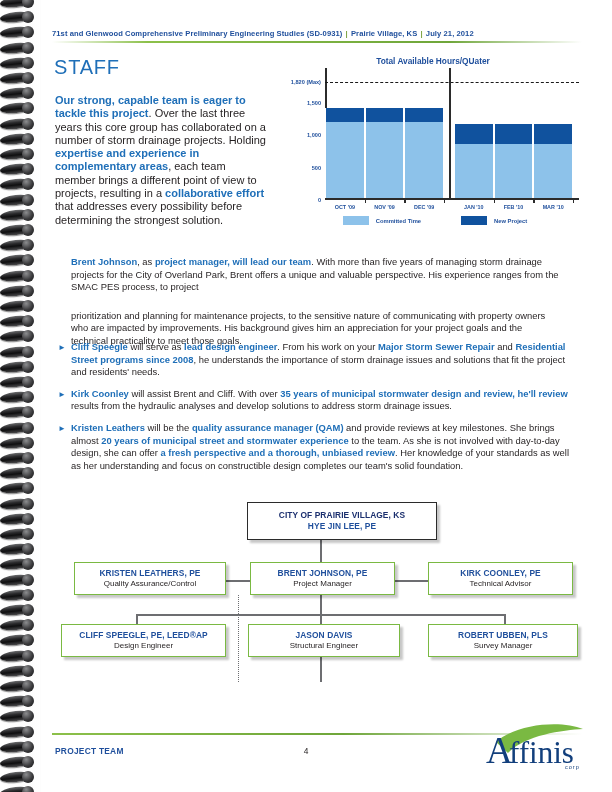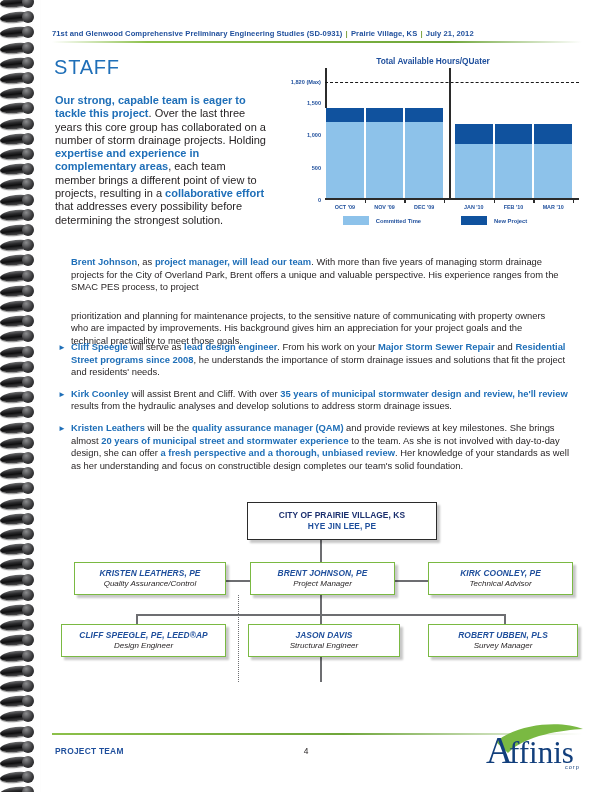--- a/index.html
+++ b/index.html
@@ -151,21 +151,21 @@
   }
   .btext { flex: 1 1 auto; }
 
   
   #org { position: absolute; left: 40px; top: 498px; width: 560px; height: 225px; }
   .obox {
     position: absolute; background: #ffffff; text-align: center;
     box-shadow: 2.5px 2.5px 2px rgba(0,0,0,.22);
     display: flex; flex-direction: column; justify-content: center;
   }
-  .obox.green { border: 1.6px solid #7ab942; font-style: italic; }
+  .obox.green { border: 1.6px solid #7ab942; }
   .obox.dark { border: 1.6px solid #2b2b2b; }
   .oname {
     font-size: 8.4px; font-weight: bold; color: #1f4f9c; letter-spacing: .01em;
     line-height: 11px;
   }
   .orole { font-size: 8px; color: #231f20; line-height: 10.5px; }
   .conn { position: absolute; background: #6d6e71; }
   .conn.v { width: 1.6px; }
   .conn.h { height: 1.6px; }
   .conn.dot {

